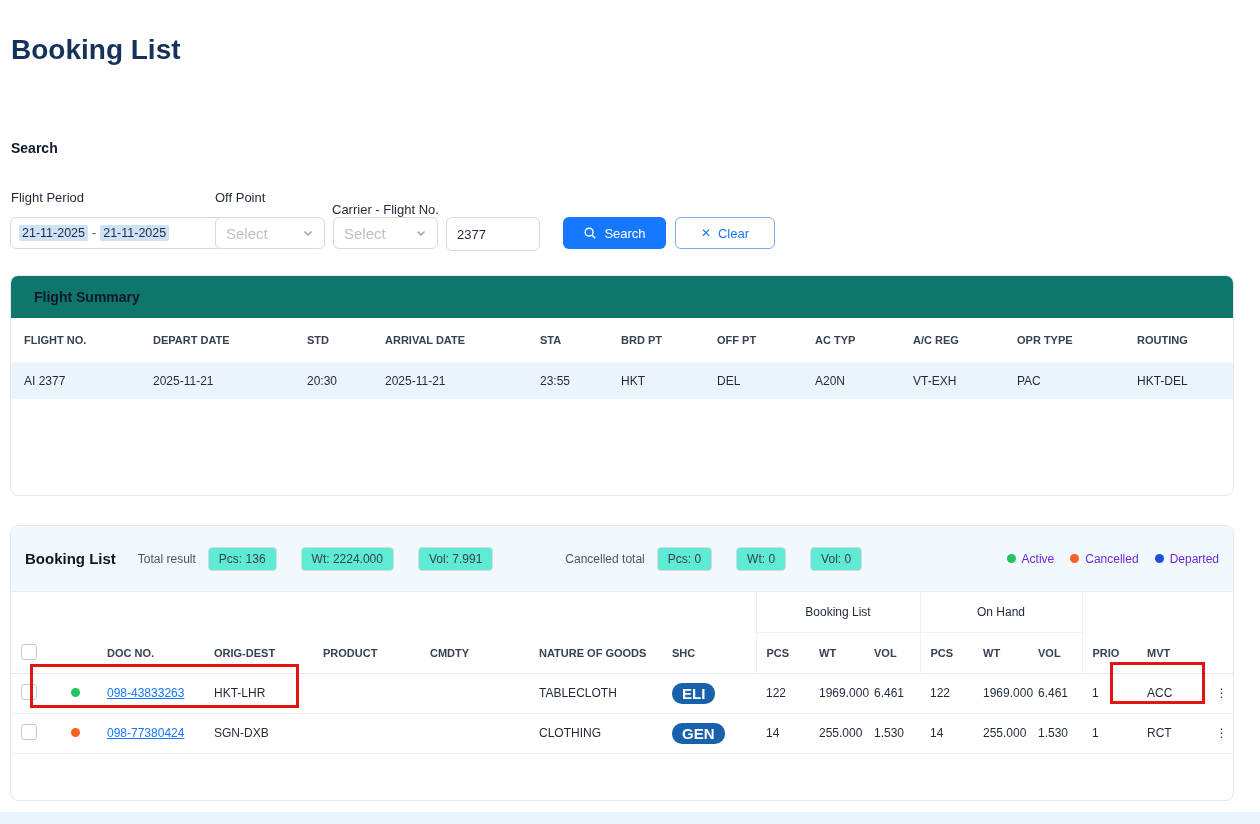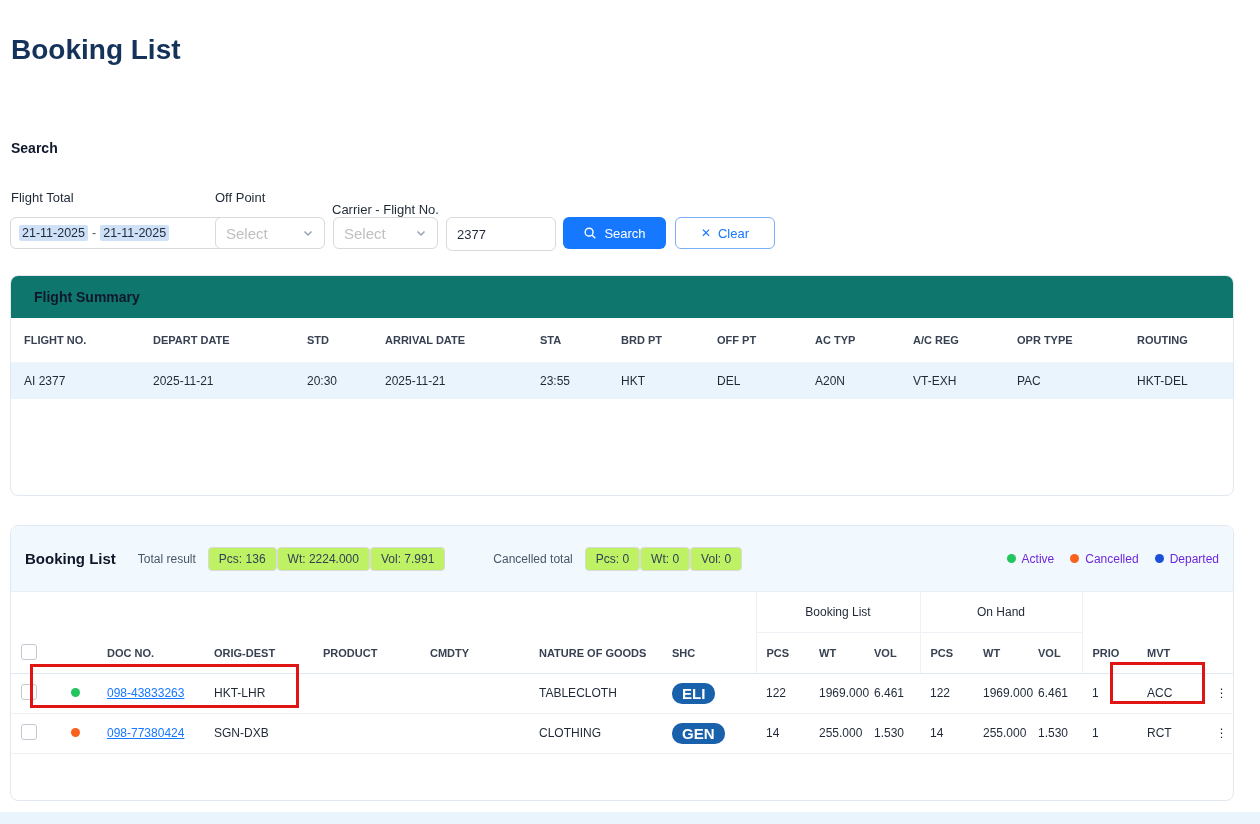--- a/index.html
+++ b/index.html
@@ -17,21 +17,21 @@
          display:flex; align-items:center; font-size:12.5px; }
   .date-range { left:10px; width:237px; padding:0 8px; gap:4px; }
   .date-chip { background:#cfe1f7; color:#1e293b; padding:1px 3px; border-radius:2px; }
   .date-sep { color:#475569; }
   .date-range .cal { margin-left:auto; display:flex; }
 
   .select { justify-content:space-between; padding:0 10px; color:#bfbfbf; font-size:15px; cursor:pointer; }
   .sel-offpoint { left:215px; width:110px; }
   .sel-carrier  { left:333px; width:105px; }
 
-  .flightno-input { position:absolute; top:217px; left:446px; width:110px; height:32px; border:1px solid #d9d9d9;
+  .flightno-input { position:absolute; top:217px; left:446px; width:94px; height:32px; border:1px solid #d9d9d9;
                     border-radius:6px; padding:16px 10px; font-size:13px; color:#1f2937; font-family:"Liberation Sans",sans-serif; outline:none; }
 
   .btn { position:absolute; top:217px; height:32px; border-radius:6px; display:flex; align-items:center; justify-content:center;
          gap:7px; font-size:13px; cursor:pointer; border:none; font-family:"Liberation Sans",sans-serif; }
   .btn-search { left:563px; width:103px; background:#1677ff; color:#fff; }
   .btn-clear  { left:675px; width:100px; background:#fff; color:#1677ff; border:1px solid #7aaef8; }
   .btn-clear .x { font-size:12px; }
 
   
   .card { position:absolute; left:10px; width:1224px; background:#fff; border:1px solid #e2e8f0; border-radius:8px; overflow:hidden; }
@@ -42,22 +42,22 @@
                font-size:14px; font-weight:700; color:#0f172a; }
   table { border-collapse:collapse; table-layout:fixed; width:1222px; }
   .fs-table th { text-align:left; font-size:11px; font-weight:700; color:#374151; padding:16px 4px 16px 13px;
                  border-bottom:1px solid #f1f5f9; white-space:nowrap; }
   .fs-table td { font-size:12px; color:#1f2937; padding:11px 4px 11px 13px; white-space:nowrap;margin-top:36px; }
   .fs-row td { background:#eaf4fd; }
 
   .bl-header { height:66px; background:#f2f9fe; display:flex; align-items:center; padding:0 14px; border-bottom:1px solid #e7eef5; }
   .bl-title { font-size:15px; font-weight:700; color:#0f172a; margin-right:22px; }
   .muted-label { font-size:12px; color:#475569; margin-right:12px; }
-  .badge { background:#bef264; border:1px solid #d9d9d9; border-radius:4px; padding:4px 10px; font-size:12px; color:#334155;
-           margin-right:0; white-space:nowrap; }
+  .badge { background:#5eead4; border:1px solid #d9d9d9; border-radius:4px; padding:4px 10px; font-size:12px; color:#334155;
+           margin-right:24px; white-space:nowrap; }
   .sel-total-lbl { margin-left:48px; }
   .legend { margin-left:auto; display:flex; align-items:center; gap:16px; }
   .legend-item { display:flex; align-items:center; gap:6px; font-size:12px; color:#6d28d9; }
   .dot { width:9px; height:9px; border-radius:50%; display:inline-block; }
 
   .bl-table th { text-align:left; font-size:11px; font-weight:700; color:#374151; padding:11px 4px 11px 10px;
                  border-bottom:1px solid #e2e8f0; white-space:nowrap; }
   .bl-table td { font-size:12px; color:#1f2937; padding:0 4px 0 10px; height:40px; border-bottom:1px solid #eef2f6; white-space:nowrap; }
   .gh { text-align:center !important; font-size:12px; color:#334155; padding:13px 0 !important; height:auto !important;
         border:1px solid #eef2f6; border-top:none; }
@@ -76,21 +76,21 @@
 
   .bottom-strip { position:absolute; left:0; top:812px; width:1260px; height:12px; background:#eaf4fc; }
 </style>
 </head>
 <body>
 
 <h1 class="page-title">Booking List</h1>
 
 <div class="search-heading">Search</div>
 
-<div class="field-label lbl-period">Flight Total</div>
+<div class="field-label lbl-period">Flight Period</div>
 <div class="field-label lbl-offpoint">Off Point</div>
 <div class="field-label lbl-carrier">Carrier - Flight No.</div>
 
 <div class="ctl date-range">
   <span class="date-chip">21-11-2025</span>
   <span class="date-sep">-</span>
   <span class="date-chip">21-11-2025</span>
   <span class="cal">
     <svg width="15" height="15" viewBox="0 0 16 16" fill="none" stroke="#1677ff" stroke-width="1.3">
       <rect x="1.5" y="2.5" width="13" height="12" rx="1.5"></rect>

